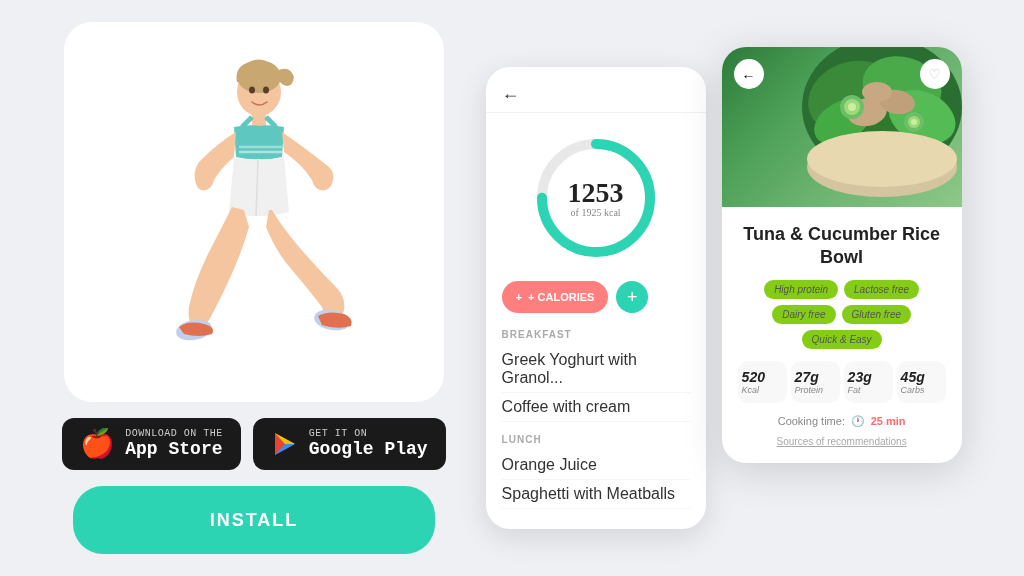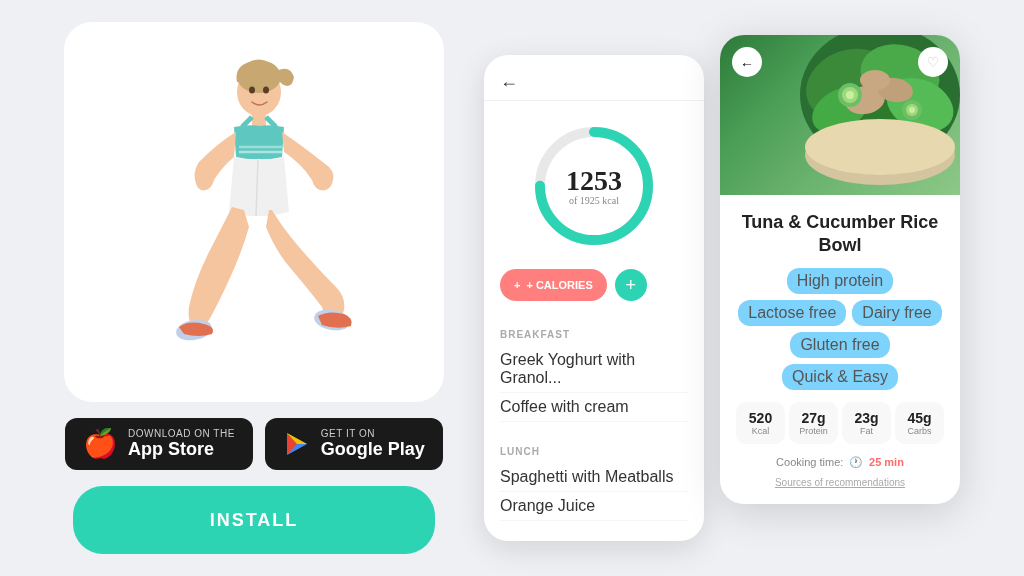--- a/index.html
+++ b/index.html
@@ -65,20 +65,21 @@
       border: none;
     }
     .store-btn-icon {
       font-size: 28px;
       line-height: 1;
     }
     .store-btn-text {
       display: flex;
       flex-direction: column;
       align-items: flex-start;
+      font-family: Liberation Mono, monospace;
     }
     .store-btn-sub {
       font-size: 10px;
       color: #ccc;
       text-transform: uppercase;
       letter-spacing: 0.5px;
     }
     .store-btn-main {
       font-size: 18px;
       font-weight: 700;
@@ -209,21 +210,20 @@
     }
     .meal-section {
       padding: 8px 16px 4px;
     }
     .meal-label {
       font-size: 10px;
       font-weight: 700;
       color: #aaa;
       letter-spacing: 1px;
       margin-bottom: 6px;
-      margin-top: 12px;
     }
     .meal-item {
       font-size: 16px;
       color: #333;
       padding: 5px 0;
       border-bottom: 1px solid #f5f5f5;
     }
 
     
     .phone-2 {
@@ -284,37 +284,39 @@
       text-align: center;
     }
     .tags-row {
       display: flex;
       flex-wrap: wrap;
       gap: 6px;
       margin-bottom: 12px;
       justify-content: center;
     }
     .tag {
-      background: #7dd3fc;
+      background: #84cc16;
       border-radius: 12px;
       padding: 4px 10px;
-      font-size: 16px;
+      font-size: 10px;
       color: #555;
+      font-style: italic;
     }
     .nutrition-grid {
       display: grid;
       grid-template-columns: repeat(4, 1fr);
       gap: 4px;
       margin-bottom: 12px;
     }
     .nutrition-item {
       background: #f8f8f8;
       border-radius: 10px;
       padding: 8px 4px;
-      text-align: center;
+      text-align: left;
+      font-style: italic;
     }
     .nutrition-value {
       font-size: 14px;
       font-weight: 700;
       color: #222;
     }
     .nutrition-label {
       font-size: 9px;
       color: #888;
     }
@@ -450,22 +452,22 @@
       </div>
 
       <div class="meal-section">
         <div class="meal-label">BREAKFAST</div>
         <div class="meal-item">Greek Yoghurt with Granol...</div>
         <div class="meal-item">Coffee with cream</div>
       </div>
 
       <div class="meal-section">
         <div class="meal-label">LUNCH</div>
+        <div class="meal-item">Orange Juice</div>
         <div class="meal-item">Spaghetti with Meatballs</div>
-        <div class="meal-item">Orange Juice</div>
       </div>
     </div>
 
     <div class="phone-2">
       <div class="recipe-image">
         
         <svg viewBox="0 0 240 160" width="240" height="160">
 
           <ellipse cx="160" cy="60" rx="80" ry="70" fill="#2a6e32"></ellipse>
 

